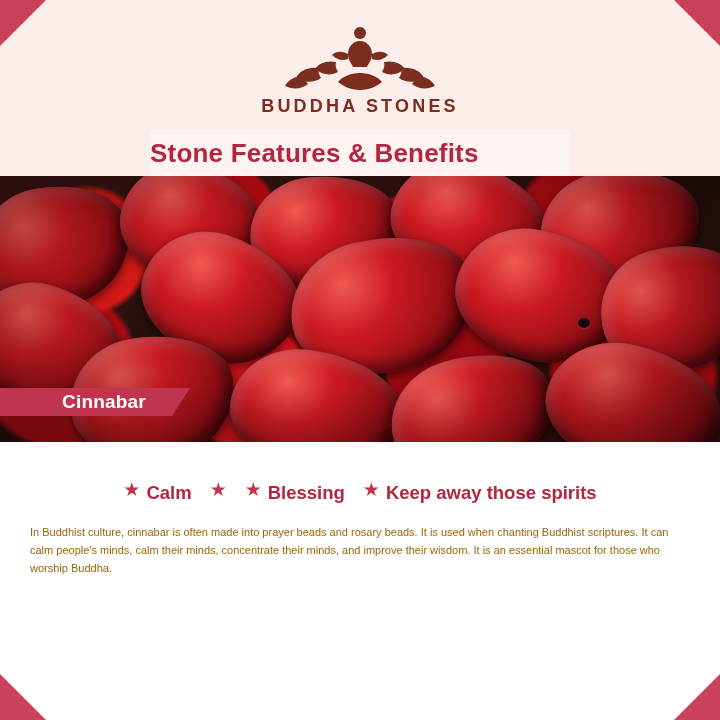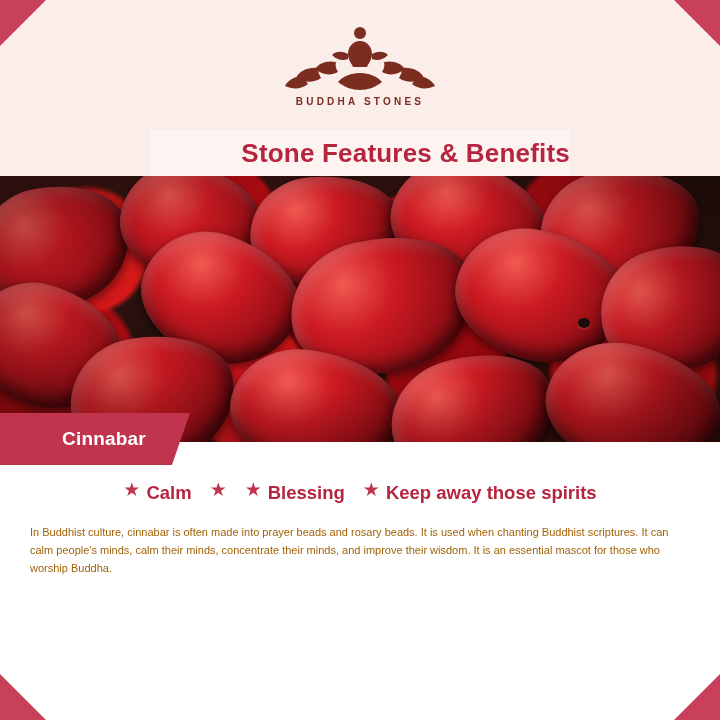--- a/index.html
+++ b/index.html
@@ -81,38 +81,38 @@
     text-align: center;
   }
   .logo-wrap {
     display: block;
     margin: 0 auto;
     width: 180px;
     height: 74px;
   }
   .brand-name {
     margin-top: 4px;
-    font-size: 10px;
+    font-size: 18px;
     letter-spacing: 3.2px;
     color: #7b2d20;
     font-weight: 700;
     font-family: "Liberation Sans", sans-serif;
   }
 
   
   .title-ribbon {
     position: absolute;
     top: 130px;
     left: 150px;
     width: 420px;
     height: 46px;
     background: #fdf4f1;
     display: flex;
     align-items: center;
-    justify-content: flex-end;
+    justify-content: flex-start;
     z-index: 4;
   }
   .title-text {
     font-size: 26px;
     font-weight: 700;
     color: #b6253f;
     letter-spacing: 0.2px;
     white-space: nowrap;
   }
 
@@ -158,23 +158,23 @@
   }
   .hero-vignette {
     position: absolute;
     inset: 0;
     background: radial-gradient(ellipse at 50% 45%, rgba(0,0,0,0) 45%, rgba(0,0,0,0.38) 100%);
   }
 
   
   .stone-tag {
     position: absolute;
-    top: 413px;
-    left: 0;
-    height: 52px;
+    top: 388px;
+    left: 0;
+    height: 28px;
     padding: 0 44px 0 62px;
     background: #c0344e;
     display: flex;
     align-items: center;
     z-index: 5;
     clip-path: polygon(0 0, 100% 0, calc(100% - 18px) 100%, 0 100%);
   }
   .stone-tag-text {
     font-size: 19px;
     font-weight: 700;

